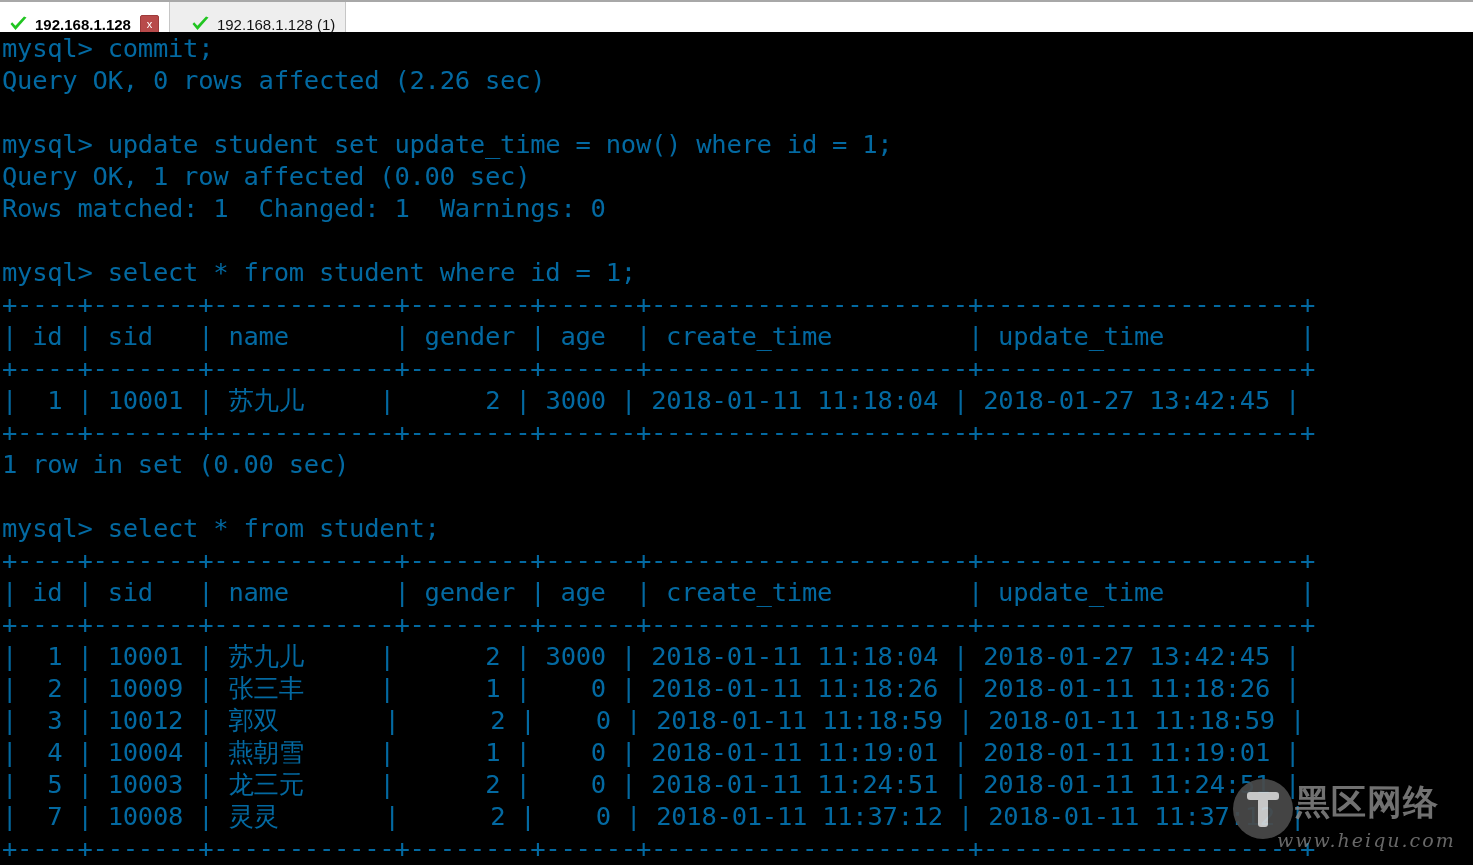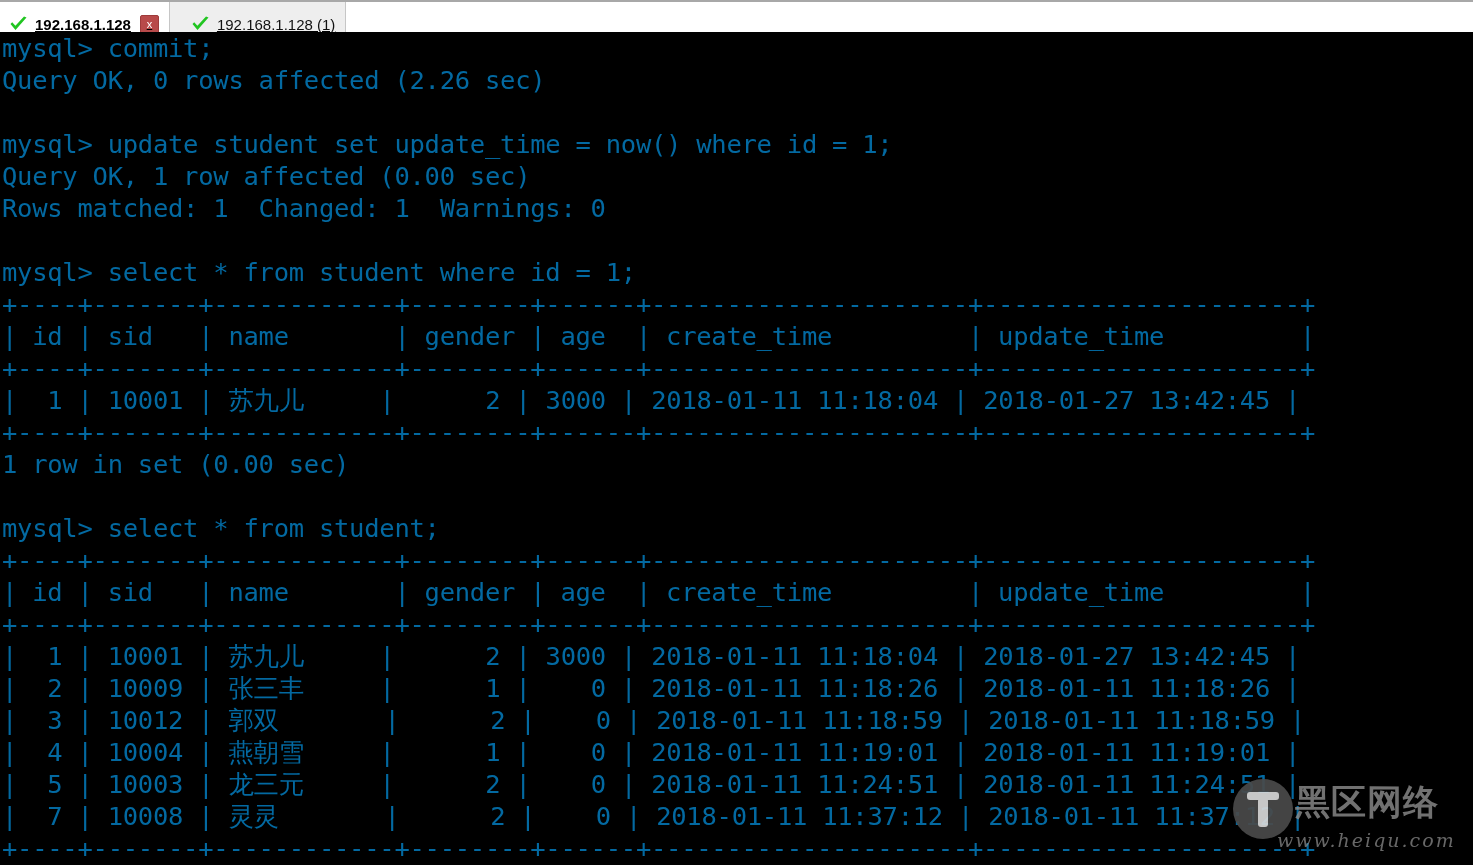--- a/index.html
+++ b/index.html
@@ -18,21 +18,20 @@
   #tabbar {
     height: 48px;
     background: #f0abfc;
     border-top: 2px solid #a8a8a8;
     border-bottom: 2px solid #9a9a9a;
     box-sizing: border-box;
     display: flex;
     align-items: stretch;
     font-family: "Liberation Sans", sans-serif;
     position: relative;
-    text-decoration: underline;
   }
   .tab {
     display: flex;
     align-items: center;
     gap: 7px;
     padding: 0 10px 0 9px;
     box-sizing: border-box;
     height: 100%;
     border-right: 1px solid #c6c6c6;
     white-space: nowrap;

